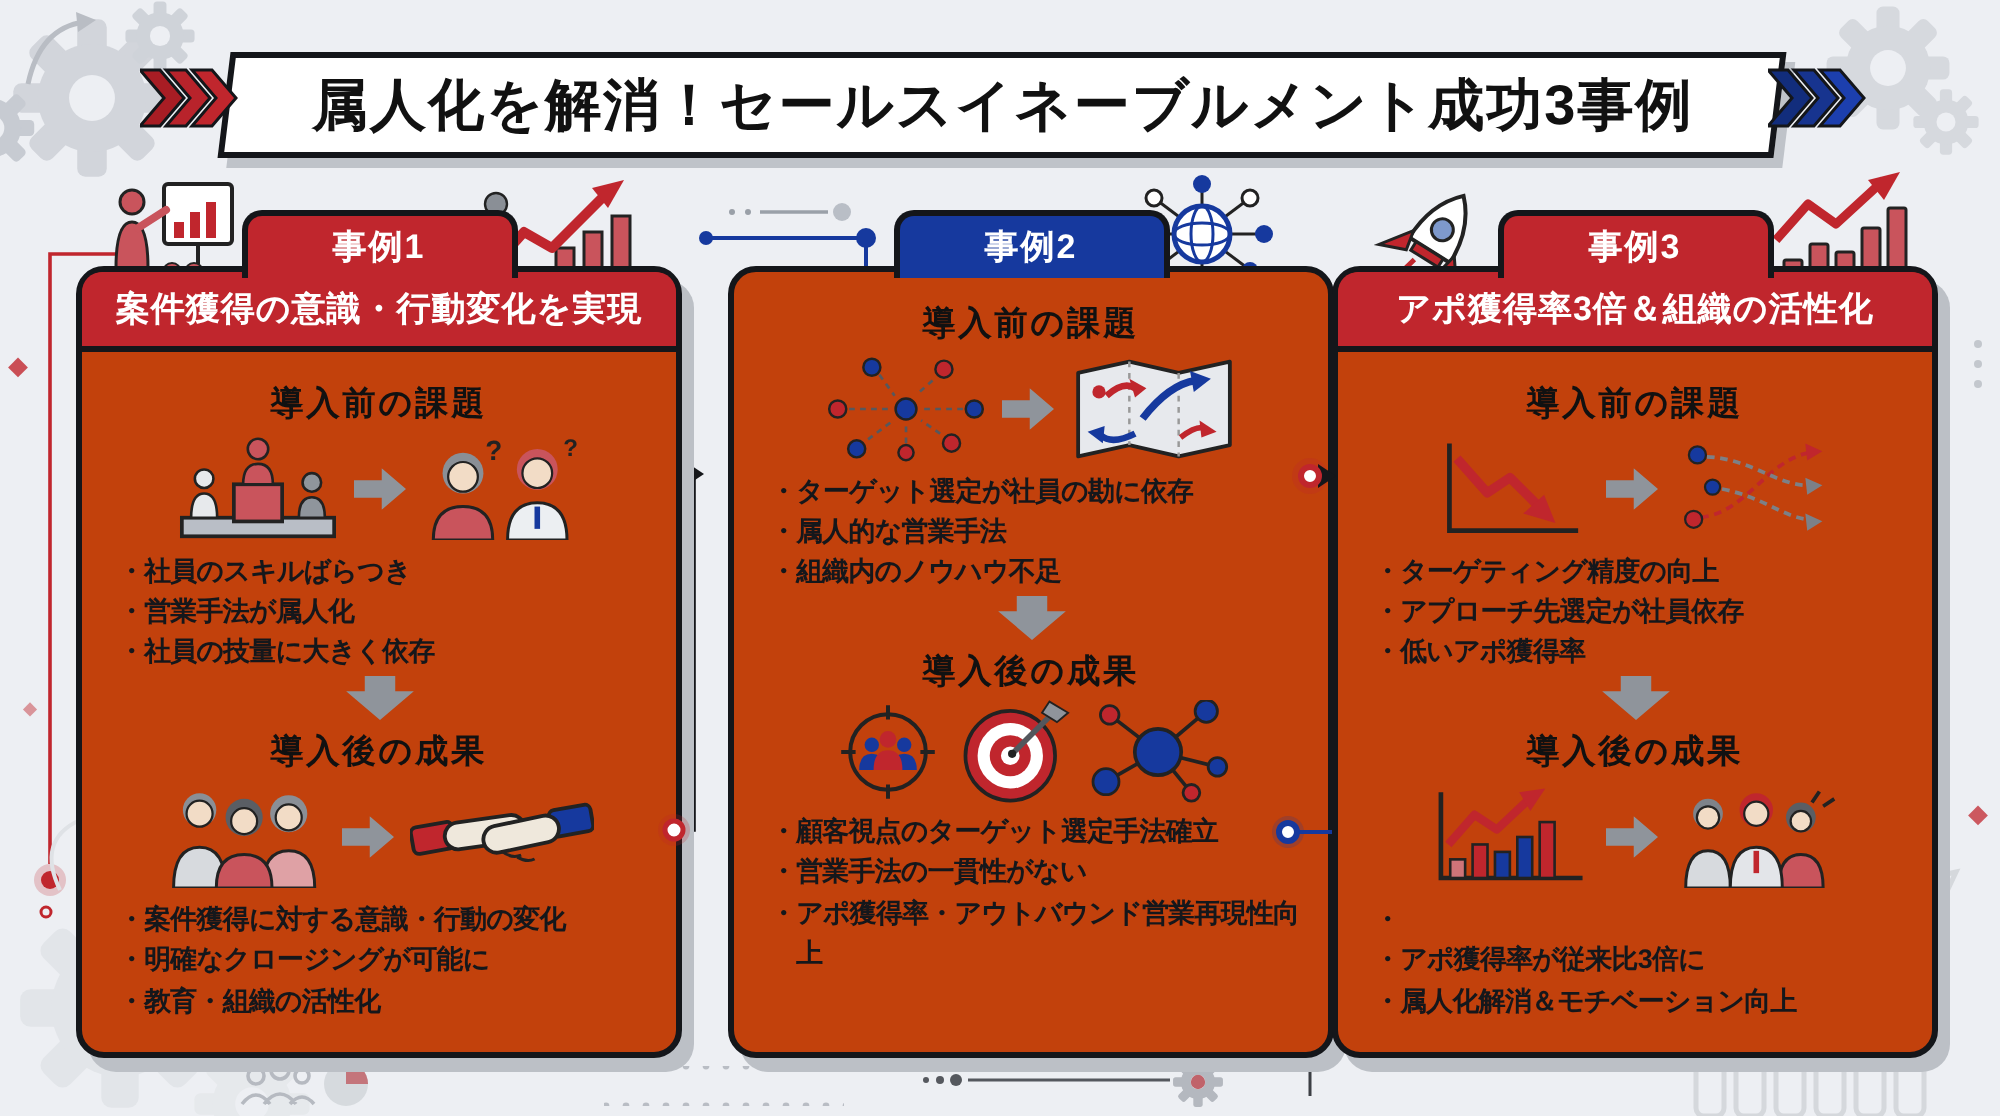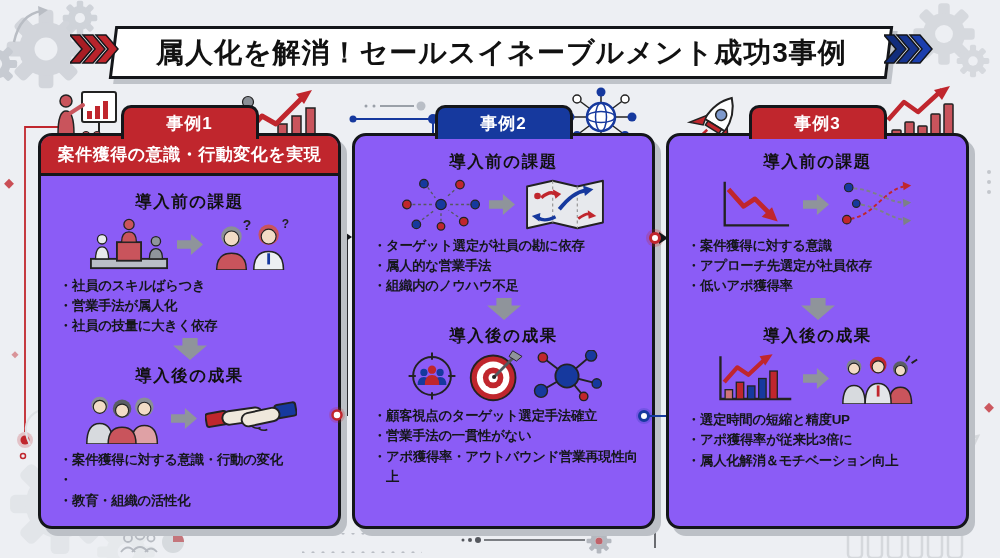--- a/index.html
+++ b/index.html
@@ -12,21 +12,21 @@
   .overlay{left:0;top:0;z-index:6;pointer-events:none;}
 
   
   .banner{position:absolute;left:112px;top:26px;width:772px;height:47px;background:#fff;
           border:3px solid #14161a;box-shadow:5px 5px 0 #bfc3c9;transform:skewX(-7deg);
           display:flex;align-items:center;justify-content:center;z-index:4;}
   .banner .t{transform:skewX(7deg);font-size:28px;font-weight:800;letter-spacing:1px;white-space:nowrap;}
   .chev{position:absolute;top:34px;z-index:5;}
 
   
-  .card{position:absolute;top:133px;width:297px;height:390px;background:#8b5cf6;
+  .card{position:absolute;top:133px;width:297px;height:390px;background:#c2410c;
         border:3px solid #14161a;border-radius:14px;box-shadow:6px 7px 0 #bcc0c6;z-index:2;}
   .tab{position:absolute;top:-31px;left:50%;transform:translateX(-50%);width:132px;height:31px;
        border:3px solid #14161a;border-bottom:none;border-radius:10px 10px 0 0;
        display:flex;align-items:center;justify-content:center;color:#fff;font-size:17px;font-weight:800;letter-spacing:1px;}
   .band{height:37px;border-bottom:3px solid #14161a;border-radius:10px 10px 0 0;
         display:flex;align-items:center;justify-content:center;color:#fff;
         font-size:17px;font-weight:800;letter-spacing:0.5px;white-space:nowrap;}
   .theme-red .tab,.theme-red .band{background:#c0262d;}
   .theme-blue .tab,.theme-blue .band{background:#16399e;}
   .content{padding:10px 10px 0;}
@@ -322,30 +322,31 @@
           <path d="M48,30 q5,4 10,2 M56,33 q5,3 9,1" stroke="#222" stroke-width="1.6" fill="none"></path>
         </svg>
       </div>
       <ul class="bullets">
         <li>
             <span class="mk">・</span>
             <span>案件獲得に対する意識・行動の変化</span>
           </li>
         <li>
             <span class="mk">・</span>
+            <span>明確なクロージングが可能に</span>
           </li>
         <li>
             <span class="mk">・</span>
             <span>教育・組織の活性化</span>
           </li>
       </ul>
     </div>
   </section>
 
-  <section class="card theme-blue" style="left:352px">
+  <section class="card theme-blue" style="left:364px">
     <div class="tab">
       <span>事例2</span>
     </div>
     <div class="content">
       <h3 class="sec">導入前の課題</h3>
       <div class="icon-row">
         <svg width="80" height="55" viewBox="0 0 84 58">
           <g stroke="#55585e" stroke-width="1.4" stroke-dasharray="3 2.8">
             <line x1="28" y1="11" x2="36" y2="22"></line>
               <line x1="56" y1="14" x2="48" y2="21"></line>
@@ -451,20 +452,23 @@
             <span>アポ獲得率・アウトバウンド営業再現性向上</span>
           </li>
       </ul>
     </div>
   </section>
 
   <section class="card theme-red" style="left:666px">
     <div class="tab">
       <span>事例3</span>
     </div>
+    <header class="band">
+      <span>アポ獲得率3倍＆組織の活性化</span>
+    </header>
     <div class="content">
       <h3 class="sec">導入前の課題</h3>
       <div class="icon-row">
         <svg width="80" height="53" viewBox="0 0 84 56">
           <path d="M10,4 V50 H78" stroke="#222" stroke-width="2.5" fill="none"></path>
           <polyline points="14,12 30,30 42,22 56,36" stroke="#c0262d" stroke-width="5" fill="none" stroke-linejoin="round"></polyline>
           <polygon points="66,46 60,31 49,41" fill="#c0262d"></polygon>
         </svg>
         <svg width="26" height="21" viewBox="0 0 30 24">
             <use href="#rarrow" fill="#8f949b"></use>
@@ -477,21 +481,21 @@
           <path d="M25,28 C46,32 58,43 70,44" stroke="#7c8087" stroke-width="2" fill="none" stroke-dasharray="4 3"></path>
           <polygon points="78,45 69,41 70,50" fill="#7c8087"></polygon>
           <circle cx="12" cy="10" r="4.5" fill="#16399e" stroke="#222" stroke-width="1.2"></circle>
           <circle cx="20" cy="27" r="4" fill="#16399e" stroke="#222" stroke-width="1.2"></circle>
           <circle cx="10" cy="44" r="4.5" fill="#c0262d" stroke="#222" stroke-width="1.2"></circle>
         </svg>
       </div>
       <ul class="bullets">
         <li>
             <span class="mk">・</span>
-            <span>案件獲得に対する意識</span>
+            <span>ターゲティング精度の向上</span>
           </li>
         <li>
             <span class="mk">・</span>
             <span>アプローチ先選定が社員依存</span>
           </li>
         <li>
             <span class="mk">・</span>
             <span>低いアポ獲得率</span>
           </li>
       </ul>
@@ -525,21 +529,20 @@
           <path d="M56,56 Q56,38 68,38 Q80,38 80,56 Z" fill="#c9545c" stroke="#222" stroke-width="1.6"></path>
           <circle cx="44" cy="14" r="9" fill="#c0262d"></circle>
             <circle cx="44" cy="16" r="6.5" fill="#f2dcc6" stroke="#222" stroke-width="1.2"></circle>
           <path d="M30,56 Q30,34 44,34 Q58,34 58,56 Z" fill="#e3e5e9" stroke="#222" stroke-width="1.6"></path>
           <path d="M44,36 L44,48" stroke="#c0262d" stroke-width="3"></path>
         </svg>
       </div>
       <ul class="bullets">
         <li>
             <span class="mk">・</span>
-            <span>選定時間の短縮と精度UP</span>
           </li>
         <li>
             <span class="mk">・</span>
             <span>アポ獲得率が従来比3倍に</span>
           </li>
         <li>
             <span class="mk">・</span>
             <span>属人化解消＆モチベーション向上</span>
           </li>
       </ul>

